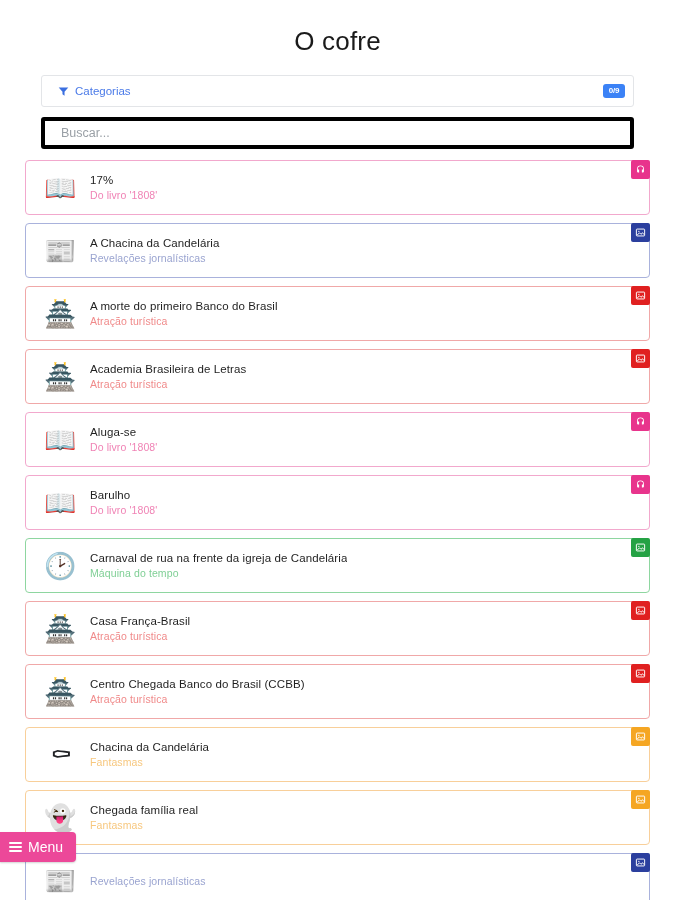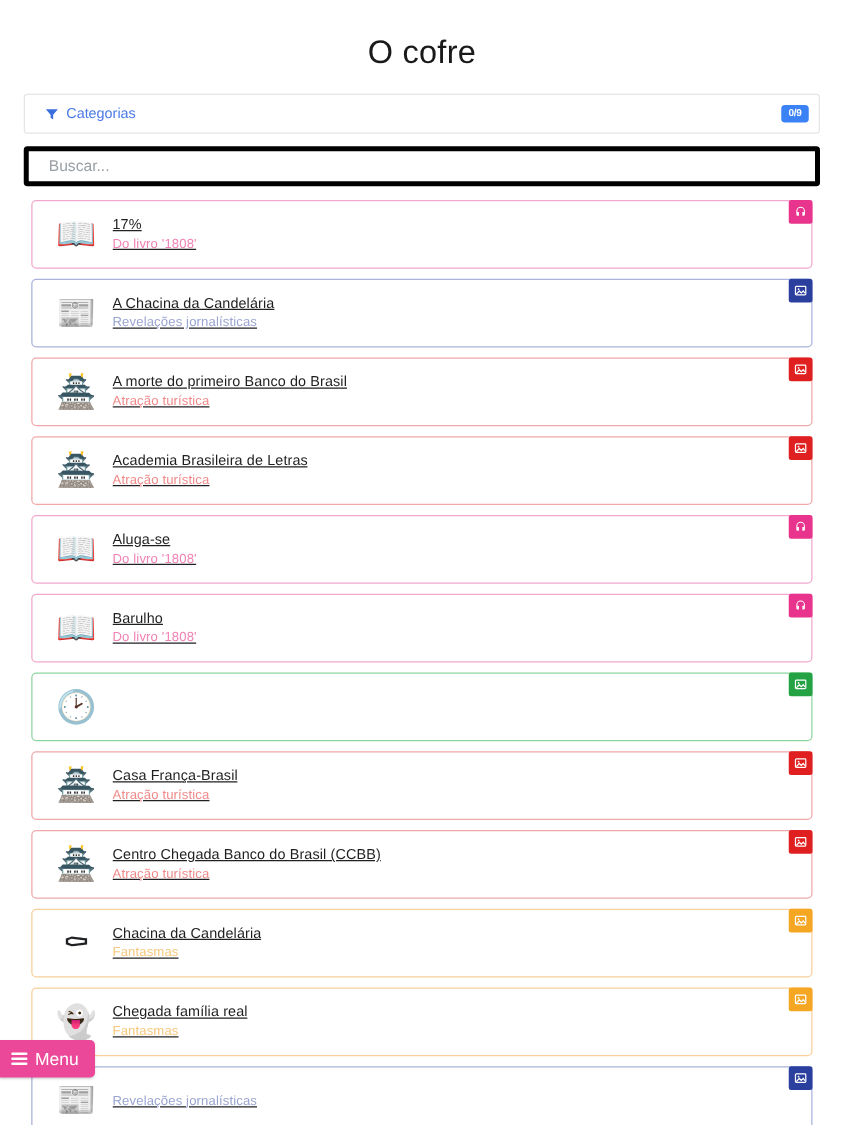--- a/index.html
+++ b/index.html
@@ -22,21 +22,21 @@
     text-align: center;
     font-size: 26px;
     font-weight: 400;
     color: #1a1a1a;
     padding: 26px 0 18px 0;
     letter-spacing: 0.2px;
   }
 
   
   .controls {
-    padding: 0 19px;
+    padding: 0 41px;
   }
 
   .categories-bar {
     height: 32px;
     border: 1px solid #e3e5e8;
     border-radius: 3px;
     display: flex;
     align-items: center;
     justify-content: space-between;
     padding: 0 8px 0 16px;
@@ -127,21 +127,20 @@
     font-family: "DejaVu Sans", sans-serif;
     user-select: none;
   }
 
   .item-text {
     margin-left: 8px;
     display: flex;
     flex-direction: column;
     gap: 3px;
     overflow: hidden;
-    text-decoration: underline;
   }
 
   .item-title {
     font-size: 11.5px;
     color: #1f1f1f;
     white-space: nowrap;
     letter-spacing: 0.1px;
   }
 
   .item-subtitle {
@@ -294,20 +293,24 @@
         <div class="item-subtitle" style="color: rgb(240, 131, 181);">Do livro '1808'</div>
       </div>
       <div class="item-badge" style="background: rgb(232, 52, 140);">
         <svg viewBox="0 0 16 16" fill="currentColor">
           <path d="M8 2a5 5 0 00-5 5v4a1.5 1.5 0 001.5 1.5H6V8H4.2V7a3.8 3.8 0 017.6 0v1H10v4.5h1.5A1.5 1.5 0 0013 11V7a5 5 0 00-5-5z"></path>
         </svg>
       </div>
     </div>
     <div class="list-item" style="border-color: rgb(142, 214, 160);">
       <div class="item-icon">🕑</div>
+      <div class="item-text">
+        <div class="item-title">Carnaval de rua na frente da igreja de Candelária</div>
+        <div class="item-subtitle" style="color: rgb(127, 207, 149);">Máquina do tempo</div>
+      </div>
       <div class="item-badge" style="background: rgb(37, 162, 68);">
         <svg viewBox="0 0 16 16" fill="none" stroke="currentColor" stroke-width="1.4">
           <rect x="2" y="3" width="12" height="10" rx="1"></rect>
           <circle cx="5.6" cy="6.3" r="1" fill="currentColor" stroke="none"></circle>
           <path d="M3 12l3.5-3.6 2.2 2.2L11 8.4 13 11"></path>
         </svg>
       </div>
     </div>
     <div class="list-item" style="border-color: rgb(240, 168, 168);">
       <div class="item-icon">🏯</div>

